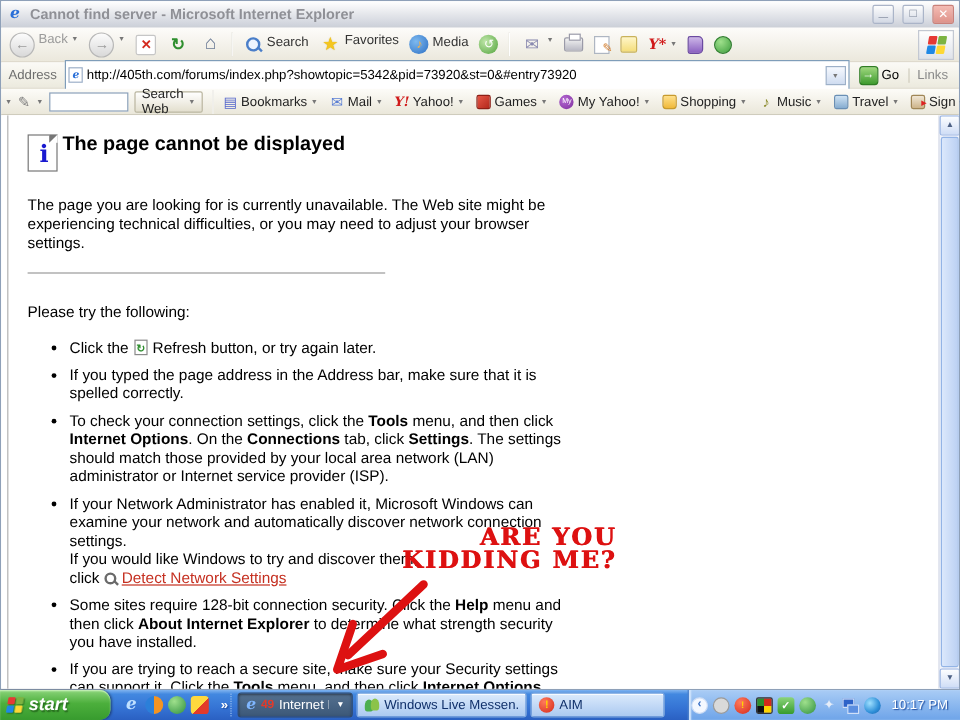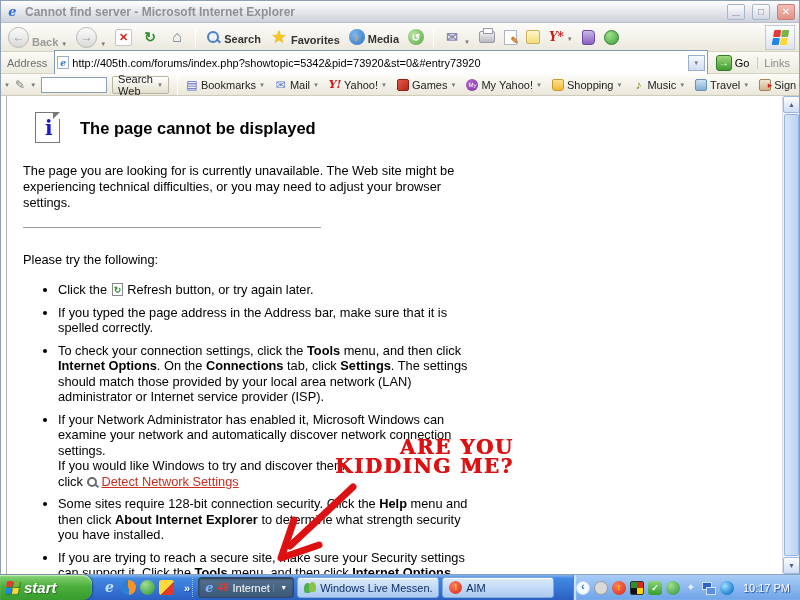--- a/index.html
+++ b/index.html
@@ -21,21 +21,21 @@
     display:flex;align-items:center;justify-content:center;cursor:default;}
   .wc-min::before{content:"—";margin-top:6px;font-size:8px;}
   .wc-max::before{content:"□";font-size:10px;}
   .wc-close{background:linear-gradient(#f4bcb4,#de9289);border-color:#c98079;color:#fff;}
   .wc-close::before{content:"✕";font-size:10px;}
 
   
   .toolbar{height:29px;flex:0 0 29px;background:linear-gradient(#fdfcfa,#ecead f0,#ebe8dc);
     background:linear-gradient(#fdfcfa,#ebe8dc);border-bottom:1px solid #d7d3c3;
     display:flex;align-items:center;padding:0 4px;gap:3px;font-size:11px;color:#444;}
-  .tbtn{display:flex;align-items:flex-end;gap:3px;padding:1px 3px;border-radius:3px;font-weight:bold;}
+  .tbtn{display:flex;align-items:flex-start;gap:3px;padding:1px 3px;border-radius:3px;}
   .tlbl{color:#333;}
   .tlbl.dim{color:#9a9a9a;}
   .nav-circle{width:21px;height:21px;border-radius:50%;border:1px solid #b7b7b7;
     background:linear-gradient(#fcfcfc,#d9d9d9);display:flex;align-items:center;justify-content:center;
     color:#9c9c9c;font-size:12px;font-weight:bold;}
   .gl-left::before{content:"←";}
   .gl-right::before{content:"→";}
   .caret{font-size:8px;color:#777;}
   .caret::before{content:"▼";font-size:6px;}
   .ticon{width:18px;height:18px;display:flex;align-items:center;justify-content:center;font-size:14px;}
@@ -109,21 +109,21 @@
   .music-icon{color:#8a8a2a;font-size:12px;} .music-icon::before{content:"♪";}
   .travel-icon{background:linear-gradient(#cfe3f4,#86add0);border:1px solid #6a8fb4;}
   .sign-out-icon{background:linear-gradient(#f0e6d4,#cdb48a);border:1px solid #a08656;position:relative;}
   .sign-out-icon::before{content:"▸";color:#d22;position:absolute;right:-2px;top:0px;font-size:9px;}
 
   
   .content{flex:1;background:#fff;position:relative;overflow:hidden;}
   .frame-line{position:absolute;left:5px;top:0;bottom:0;width:1px;background:#b2b2b2;}
   .errorpage{position:absolute;left:8px;top:0;right:17px;bottom:0;padding:14px 12px 0 14px;
     font-size:12.8px;color:#000;line-height:16px;}
-  .ep-head{display:flex;align-items:center;gap:20px;margin-top:2px;margin-left:12px;}
+  .ep-head{display:flex;gap:4px;margin-top:2px;}
   .ep-icon{width:25px;height:31px;background:#fff;border:1px solid #777;position:relative;flex:0 0 25px;}
   .ep-icon::before{content:"i";font:bold 20px/31px "DejaVu Serif",serif;color:#1a1ad0;position:absolute;left:9px;top:0;}
   .ep-icon::after{content:"";position:absolute;right:-1px;top:-1px;width:0;height:0;
     border-left:7px solid #777;border-top:7px solid #fff;transform:rotate(90deg);}
   .ep-title{font-size:16.5px;font-weight:bold;}
   .ep-intro{margin-top:20px;width:458px;}
   .ep-hr{margin:16px 0 0 0;width:298px;border:none;border-top:1px solid #9a9a9a;}
   .ep-try{margin-top:24px;}
   .ep-list{margin:14px 0 0 0;padding-left:35px;width:452px;}
   .ep-list li{margin-bottom:7px;line-height:15.5px;}

